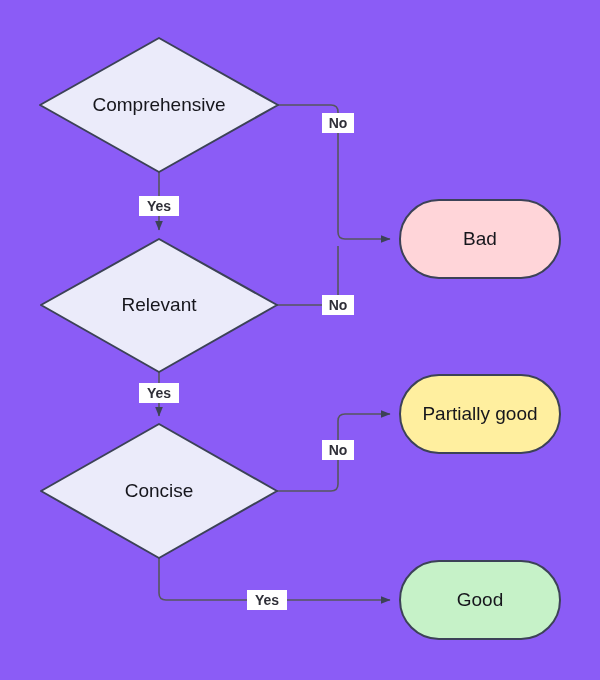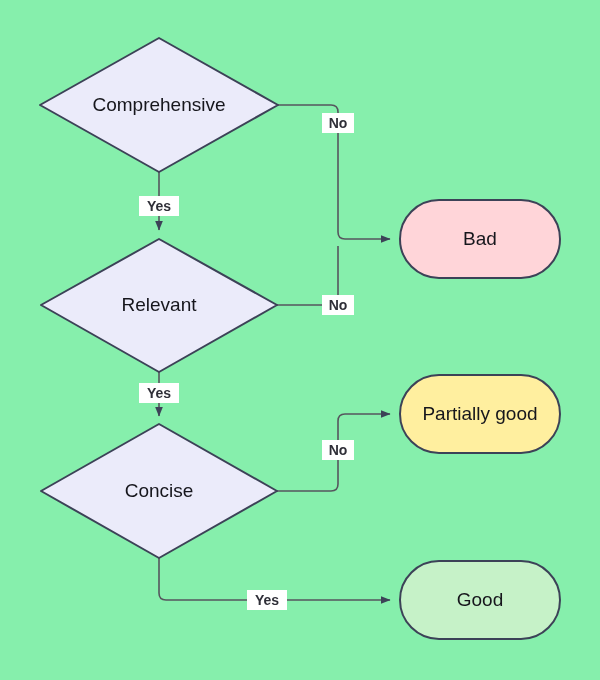--- a/index.html
+++ b/index.html
@@ -10,21 +10,21 @@
   body {
     width: 600px;
     height: 680px;
     font-family: "Liberation Sans", sans-serif;
     overflow: hidden;
   }
   #diagram-root {
     position: relative;
     width: 600px;
     height: 680px;
-    background: #86efac;
+    background: #8b5cf6;
   }
   #flow-svg {
     position: absolute;
     top: 0;
     left: 0;
     width: 600px;
     height: 680px;
     display: block;
   }
   .node-shape {

